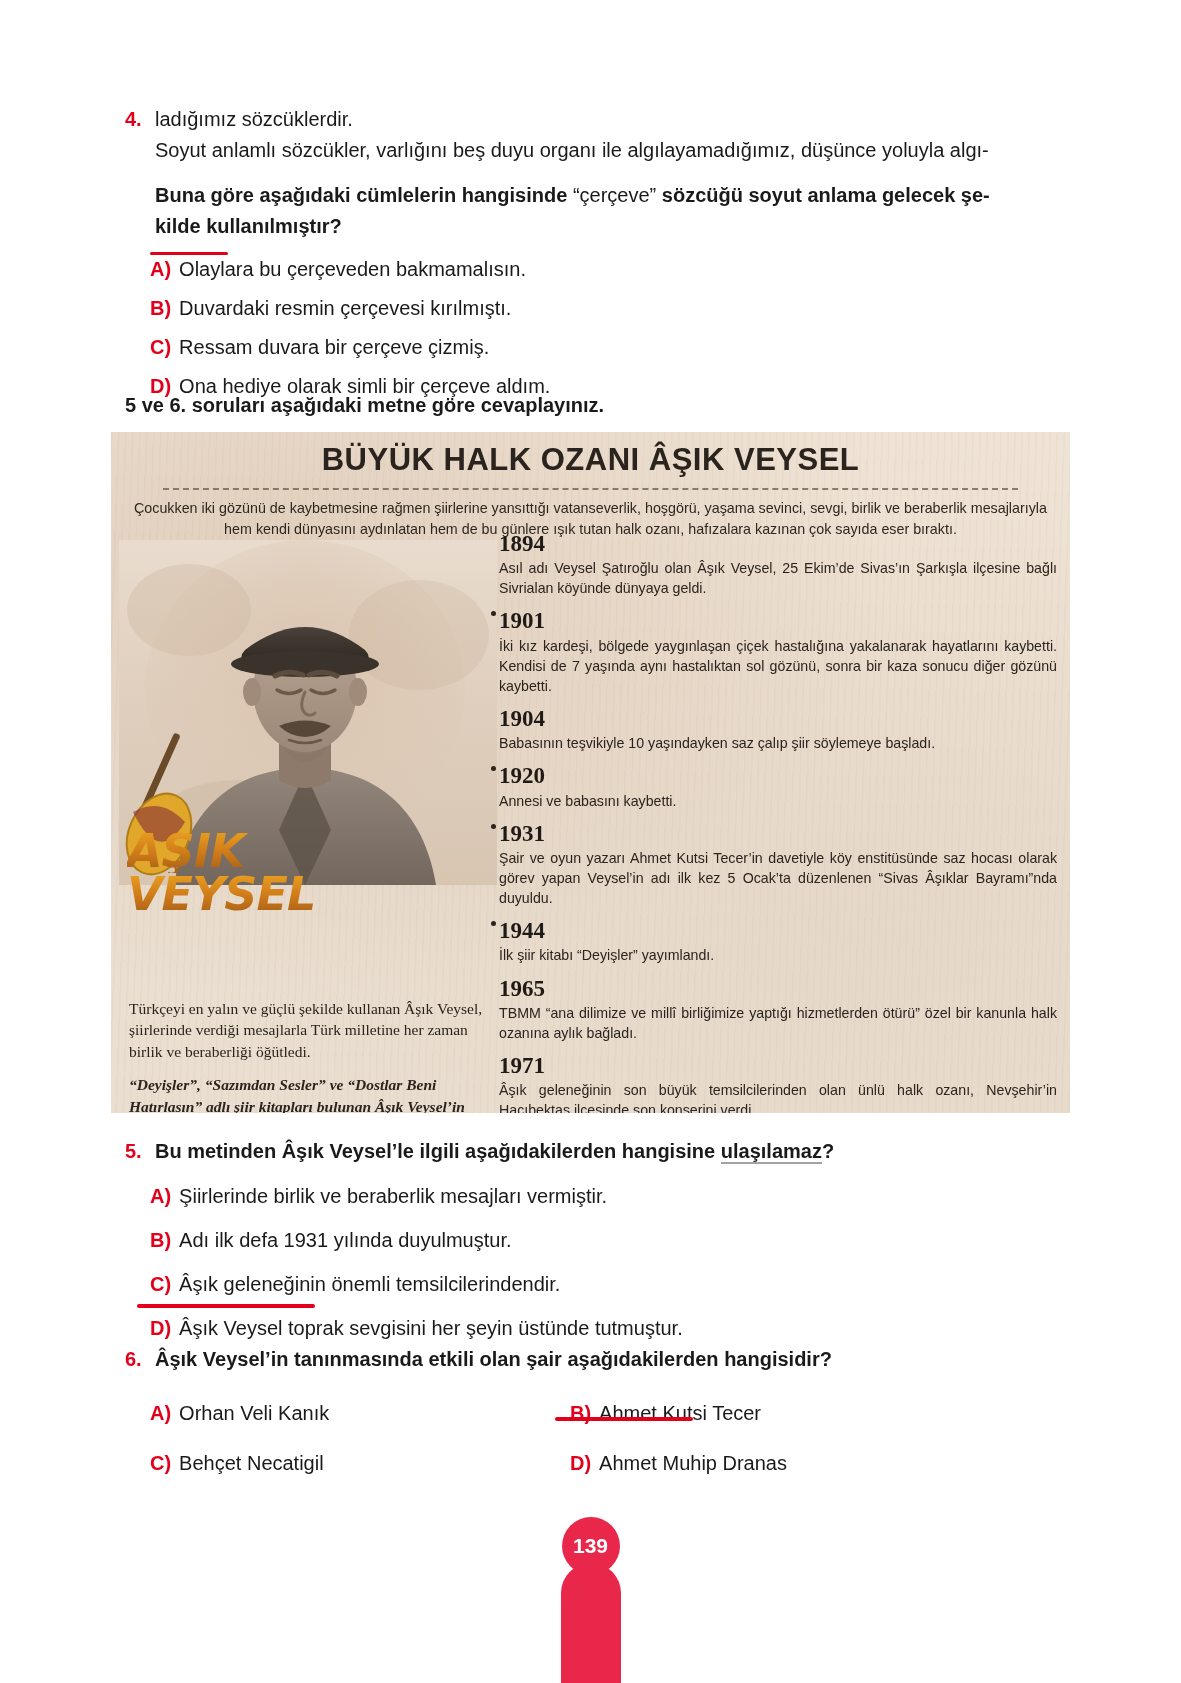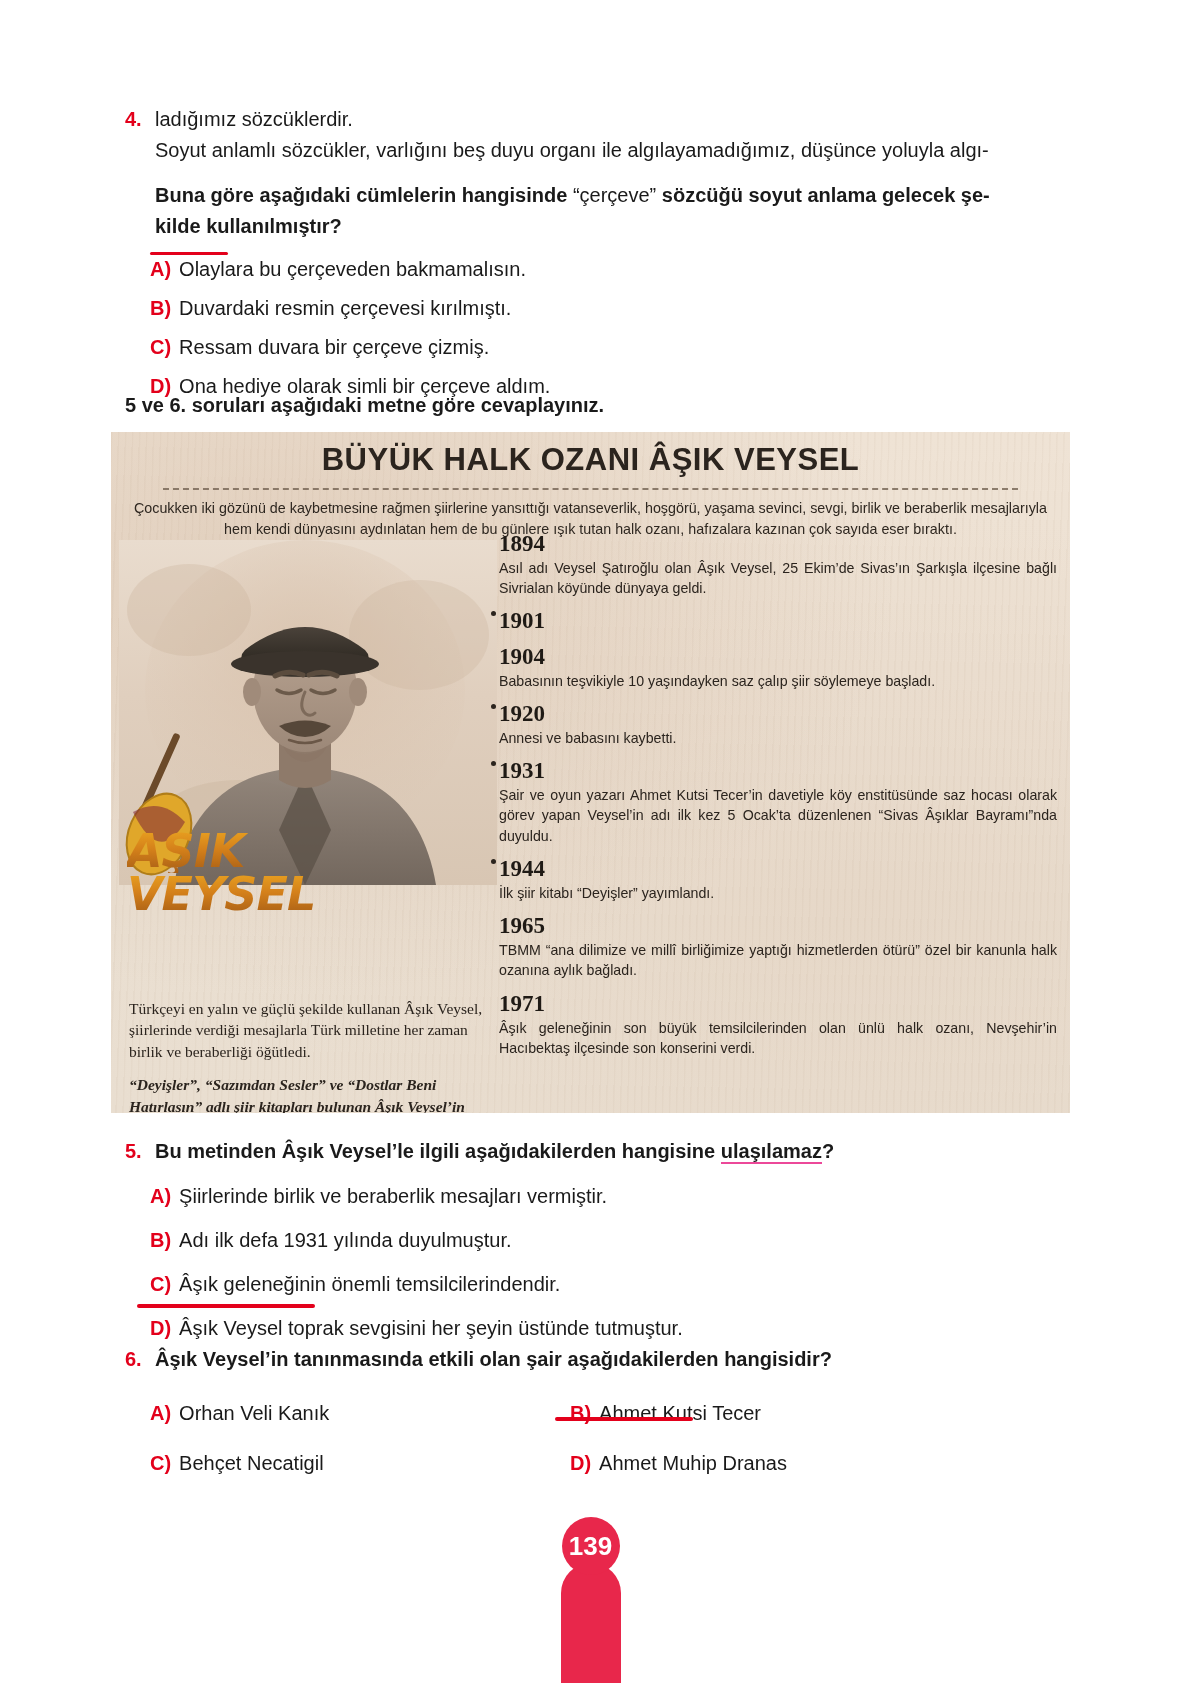--- a/index.html
+++ b/index.html
@@ -16,21 +16,21 @@
   
   .q-block{position:absolute;}
   .q-row{display:flex;align-items:flex-start;}
   .q-num{color:#e3001b;font-weight:bold;font-size:20px;width:30px;flex:0 0 30px;line-height:1.55;}
   .q-stem{font-size:20px;line-height:1.55;}
   .q-stem-bold{font-weight:bold;}
   .q-opt{display:flex;align-items:flex-start;margin-top:9px;}
   .opt-letter{color:#e3001b;font-weight:bold;font-size:20px;flex:0 0 auto;margin-right:8px;line-height:1.5;position:relative;}
   .opt-text{font-size:20px;line-height:1.5;}
   .underline-red{position:absolute;background:#e3001b;height:3px;border-radius:2px;}
-  .u-dark{border-bottom:2px solid #ec4899;}
+  .u-dark{border-bottom:2px solid #a3a3a3;}
 
   
   .infobox{
     position:absolute;left:111px;top:432px;width:959px;height:681px;
     background:
       radial-gradient(ellipse at 18% 22%, rgba(214,190,168,.55) 0%, rgba(214,190,168,0) 55%),
       radial-gradient(ellipse at 78% 70%, rgba(226,208,190,.5) 0%, rgba(226,208,190,0) 60%),
       linear-gradient(180deg,#efe3d5 0%, #ece0d2 35%, #eadfd1 70%, #e9ded0 100%);
     overflow:hidden;
   }
@@ -80,21 +80,21 @@
 
   
   .pgnum-tab{
     position:absolute;left:50%;transform:translateX(-50%);bottom:0;
     width:60px;height:120px;background:#e8274b;border-radius:30px 30px 0 0;
   }
   .pgnum-circle{
     position:absolute;left:50%;transform:translateX(-50%);bottom:108px;
     width:58px;height:58px;border-radius:50%;background:#e8274b;
     display:flex;align-items:center;justify-content:center;
-    color:#fff;font-size:26px;font-weight:bold;
+    color:#fff;font-size:21px;font-weight:bold;
   }
 </style>
 </head>
 <body>
 
 <div class="page">
 
   <div class="q-block" style="left:125px;top:104px;width:925px;">
     <div class="q-row">
       <div class="q-num">4.</div>
@@ -223,20 +223,21 @@
     </div>
 
     <div class="ib-right">
       <div class="tl-item">
         <div class="tl-year">1894</div>
         <div class="tl-desc">Asıl adı Veysel Şatıroğlu olan Âşık Veysel, 25 Ekim’de Sivas’ın Şarkışla ilçesine bağlı Sivrialan köyünde dünyaya geldi.</div>
       </div>
       <div class="tl-item">
         <span class="tl-dot"></span>
         <div class="tl-year">1901</div>
+        <div class="tl-desc">İki kız kardeşi, bölgede yaygınlaşan çiçek hastalığına yakalanarak hayatlarını kaybetti. Kendisi de 7 yaşında aynı hastalıktan sol gözünü, sonra bir kaza sonucu diğer gözünü kaybetti.</div>
       </div>
       <div class="tl-item">
         <div class="tl-year">1904</div>
         <div class="tl-desc">Babasının teşvikiyle 10 yaşındayken saz çalıp şiir söylemeye başladı.</div>
       </div>
       <div class="tl-item">
         <span class="tl-dot"></span>
         <div class="tl-year">1920</div>
         <div class="tl-desc">Annesi ve babasını kaybetti.</div>
       </div>

